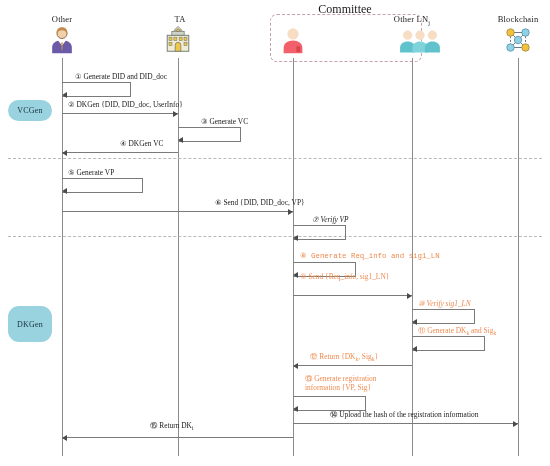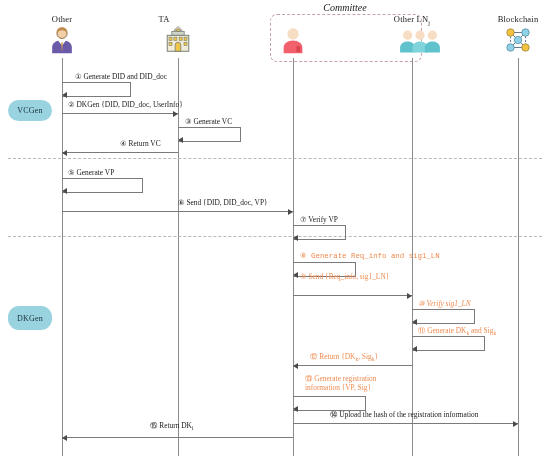--- a/index.html
+++ b/index.html
@@ -39,25 +39,24 @@
 
   
   .committee-box{
     position:absolute;
     border:1px dashed #c9a0a8;
     border-radius:7px;
     background:transparent;
   }
   .committee-title{
     position:absolute;
-    font-size:10px;
+    font-size:12px;
     color:#1a1a1a;
     transform:translateX(-50%);
     white-space:nowrap;
-    font-style:italic;
   }
 
   
   .phase-badge{
     position:absolute;
     background:#9ad3e0;
     border-radius:11px;
     color:#17323a;
     font-size:8px;
     display:flex;align-items:center;justify-content:center;
@@ -119,21 +118,21 @@
   <div id="actors-layer">
       <div class="actor-label" style="left: 62px; top: 14px;">Other</div>
       <div class="actor-icon" style="left: 62px; top: 25px;"><svg viewBox="0 0 32 32" width="30" height="30">
         <circle cx="16" cy="9" r="5.4" fill="#f2cfa8" stroke="#8a6a46" stroke-width="1"></circle>
         <path d="M10.4 7.6c0-3.2 2.5-5.2 5.6-5.2s5.6 2 5.6 5.2c0 .9-.4 1.4-.9 1.4-.3-2.3-2-3.4-4.7-3.4s-4.4 1.1-4.7 3.4c-.5 0-.9-.5-.9-1.4z" fill="#c08a4a"></path>
         <path d="M5.5 30v-6.3c0-3.6 2.9-6.2 6.6-6.9l3.9 4.6 3.9-4.6c3.7.7 6.6 3.3 6.6 6.9V30z" fill="#6b5aa8"></path>
         <path d="M12.1 16.8l3.9 4.7 3.9-4.7-1.6-.8-2.3 2.3-2.3-2.3z" fill="#ffffff"></path>
         <path d="M15.3 18.9h1.4l-.4 8.2h-.6z" fill="#d8a23a"></path>
         <path d="M15.2 19.2l.8-.9.8.9-.8 1z" fill="#c6882c"></path>
       </svg></div>
-      <div class="actor-label" style="left: 164px; top: 14px; font-family: Liberation Serif, serif;">TA</div>
+      <div class="actor-label" style="left: 180px; top: 14px; font-family: Liberation Serif, serif;">TA</div>
       <div class="actor-icon" style="left: 178px; top: 25px;"><svg viewBox="0 0 32 32" width="30" height="30">
         <path d="M16 1.5l4.2 4.2H11.8z" fill="#e8e4d8" stroke="#7a7560" stroke-width=".8"></path>
         <circle cx="16" cy="5.6" r="1.5" fill="#f0c64a" stroke="#7a7560" stroke-width=".7"></circle>
         <rect x="9.4" y="7" width="13.2" height="4" fill="#cfd4cb" stroke="#6f7a6c" stroke-width=".8"></rect>
         <rect x="4.5" y="11" width="23" height="17" fill="#f1ecd8" stroke="#6f7a6c" stroke-width="1"></rect>
         <rect x="6.4" y="13" width="3.2" height="3.6" fill="#f0c64a" stroke="#6f7a6c" stroke-width=".6"></rect>
         <rect x="11.6" y="13" width="3.2" height="3.6" fill="#f0c64a" stroke="#6f7a6c" stroke-width=".6"></rect>
         <rect x="17.2" y="13" width="3.2" height="3.6" fill="#f0c64a" stroke="#6f7a6c" stroke-width=".6"></rect>
         <rect x="22.4" y="13" width="3.2" height="3.6" fill="#f0c64a" stroke="#6f7a6c" stroke-width=".6"></rect>
         <rect x="6.4" y="18.4" width="3.2" height="3.6" fill="#f0c64a" stroke="#6f7a6c" stroke-width=".6"></rect>
@@ -181,43 +180,43 @@
       <div class="lifeline" style="left: 518px; top: 58px; height: 398px;"></div>
     </div>
 
   <div id="separators-layer">
       <div class="separator" style="top: 158px;"></div>
       <div class="separator" style="top: 236px;"></div>
     </div>
 
   <div id="phases-layer">
       <div class="phase-badge" style="left: 8px; top: 100px; width: 44px; height: 21px;">VCGen</div>
-      <div class="phase-badge" style="left: 8px; top: 306px; width: 44px; height: 24px;">DKGen</div>
+      <div class="phase-badge" style="left: 8px; top: 306px; width: 44px; height: 36px;">DKGen</div>
     </div>
 
   <div id="messages-layer">
       <div class="msg-label" style="left: 75px; top: 72px;">① Generate DID and  DID_doc</div>
       <div class="selfcall" style="left: 62px; top: 82px; width: 68px; height: 13px;"></div>
       <div class="arrow-head left" style="left: 62px; top: 91.5px;"></div>
       <div class="msg-label" style="left: 68px; top: 100px;">② DKGen {DID, DID_doc, UserInfo}</div>
       <div class="msg-line" style="left: 62px; top: 113px; width: 116px;"></div>
       <div class="arrow-head right" style="left: 173px; top: 110.5px;"></div>
-      <div class="msg-label" style="left: 185px; top: 117px;">③ Generate VC</div>
+      <div class="msg-label" style="left: 201px; top: 117px;">③ Generate VC</div>
       <div class="selfcall" style="left: 178px; top: 127px; width: 62px; height: 13px;"></div>
       <div class="arrow-head left" style="left: 178px; top: 136.5px;"></div>
-      <div class="msg-label" style="left: 120px; top: 139px;">④ Return VC</div>
+      <div class="msg-label" style="left: 120px; top: 139px;">④ DKGen VC</div>
       <div class="msg-line" style="left: 62px; top: 152px; width: 116px;"></div>
       <div class="arrow-head left" style="left: 62px; top: 149.5px;"></div>
       <div class="msg-label" style="left: 68px; top: 168px; text-align: center;">⑤ Generate VP</div>
       <div class="selfcall" style="left: 62px; top: 178px; width: 80px; height: 13px;"></div>
       <div class="arrow-head left" style="left: 62px; top: 187.5px;"></div>
-      <div class="msg-label" style="left: 178px; top: 198px;">⑥ Send {DID, DID_doc, VP}</div>
+      <div class="msg-label" style="left: 178px; top: 198px; padding-left: 37px;">⑥ Send {DID, DID_doc, VP}</div>
       <div class="msg-line" style="left: 62px; top: 211px; width: 231px;"></div>
       <div class="arrow-head right" style="left: 288px; top: 208.5px;"></div>
-      <div class="msg-label" style="left: 300px; top: 215px;">⑦ Verify VP</div>
+      <div class="msg-label" style="left: 312px; top: 215px; font-style: italic;">⑦ Verify VP</div>
       <div class="selfcall" style="left: 293px; top: 225px; width: 52px; height: 13px;"></div>
       <div class="arrow-head left" style="left: 293px; top: 234.5px;"></div>
       <div class="msg-label orange" style="left: 300px; top: 252px; font-family: Liberation Mono, monospace;">⑧ Generate Req_info and sig1_LN</div>
       <div class="selfcall" style="left: 293px; top: 262px; width: 62px; height: 13px;"></div>
       <div class="arrow-head left" style="left: 293px; top: 271.5px;"></div>
       <div class="msg-label orange" style="left: 300px; top: 272px;">⑨ Send {Req_info, sig1_LN}</div>
       <div class="msg-line" style="left: 293px; top: 295px; width: 119px;"></div>
       <div class="arrow-head right" style="left: 407px; top: 292.5px;"></div>
       <div class="msg-label orange" style="left: 418px; top: 299px; font-style: italic;">⑩ Verify sig1_LN</div>
       <div class="selfcall" style="left: 412px; top: 309px; width: 62px; height: 13px;"></div>

